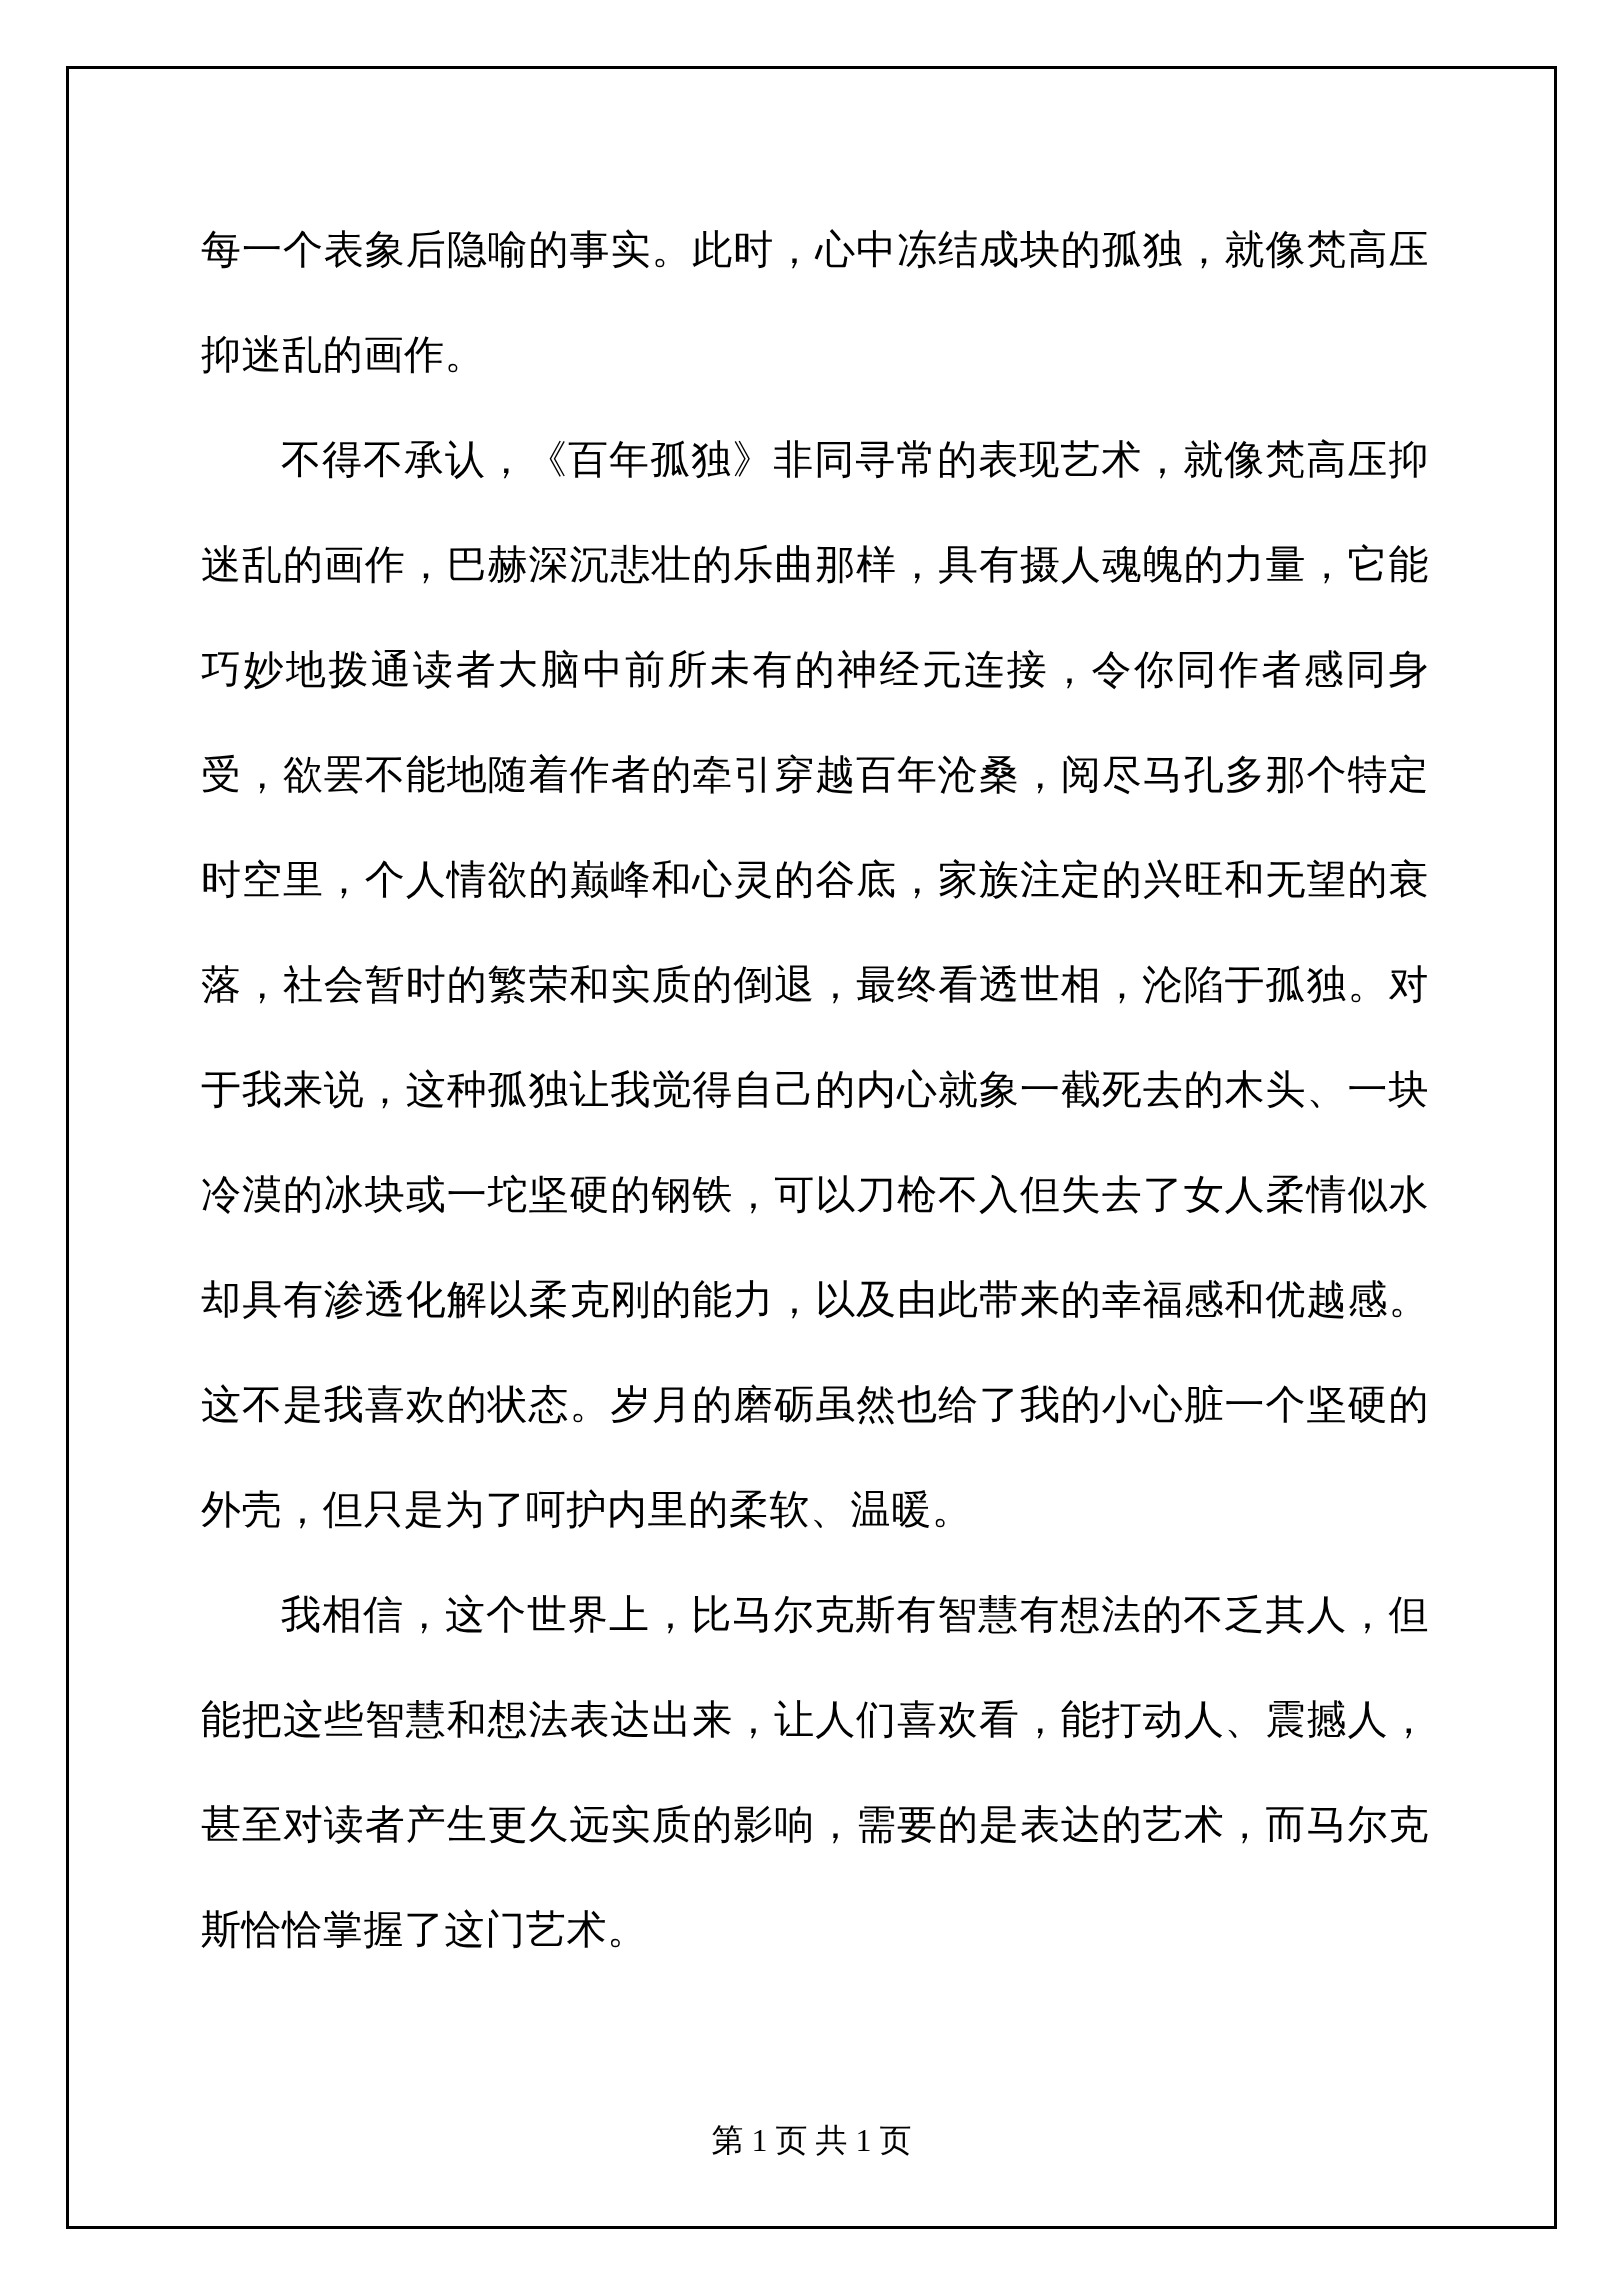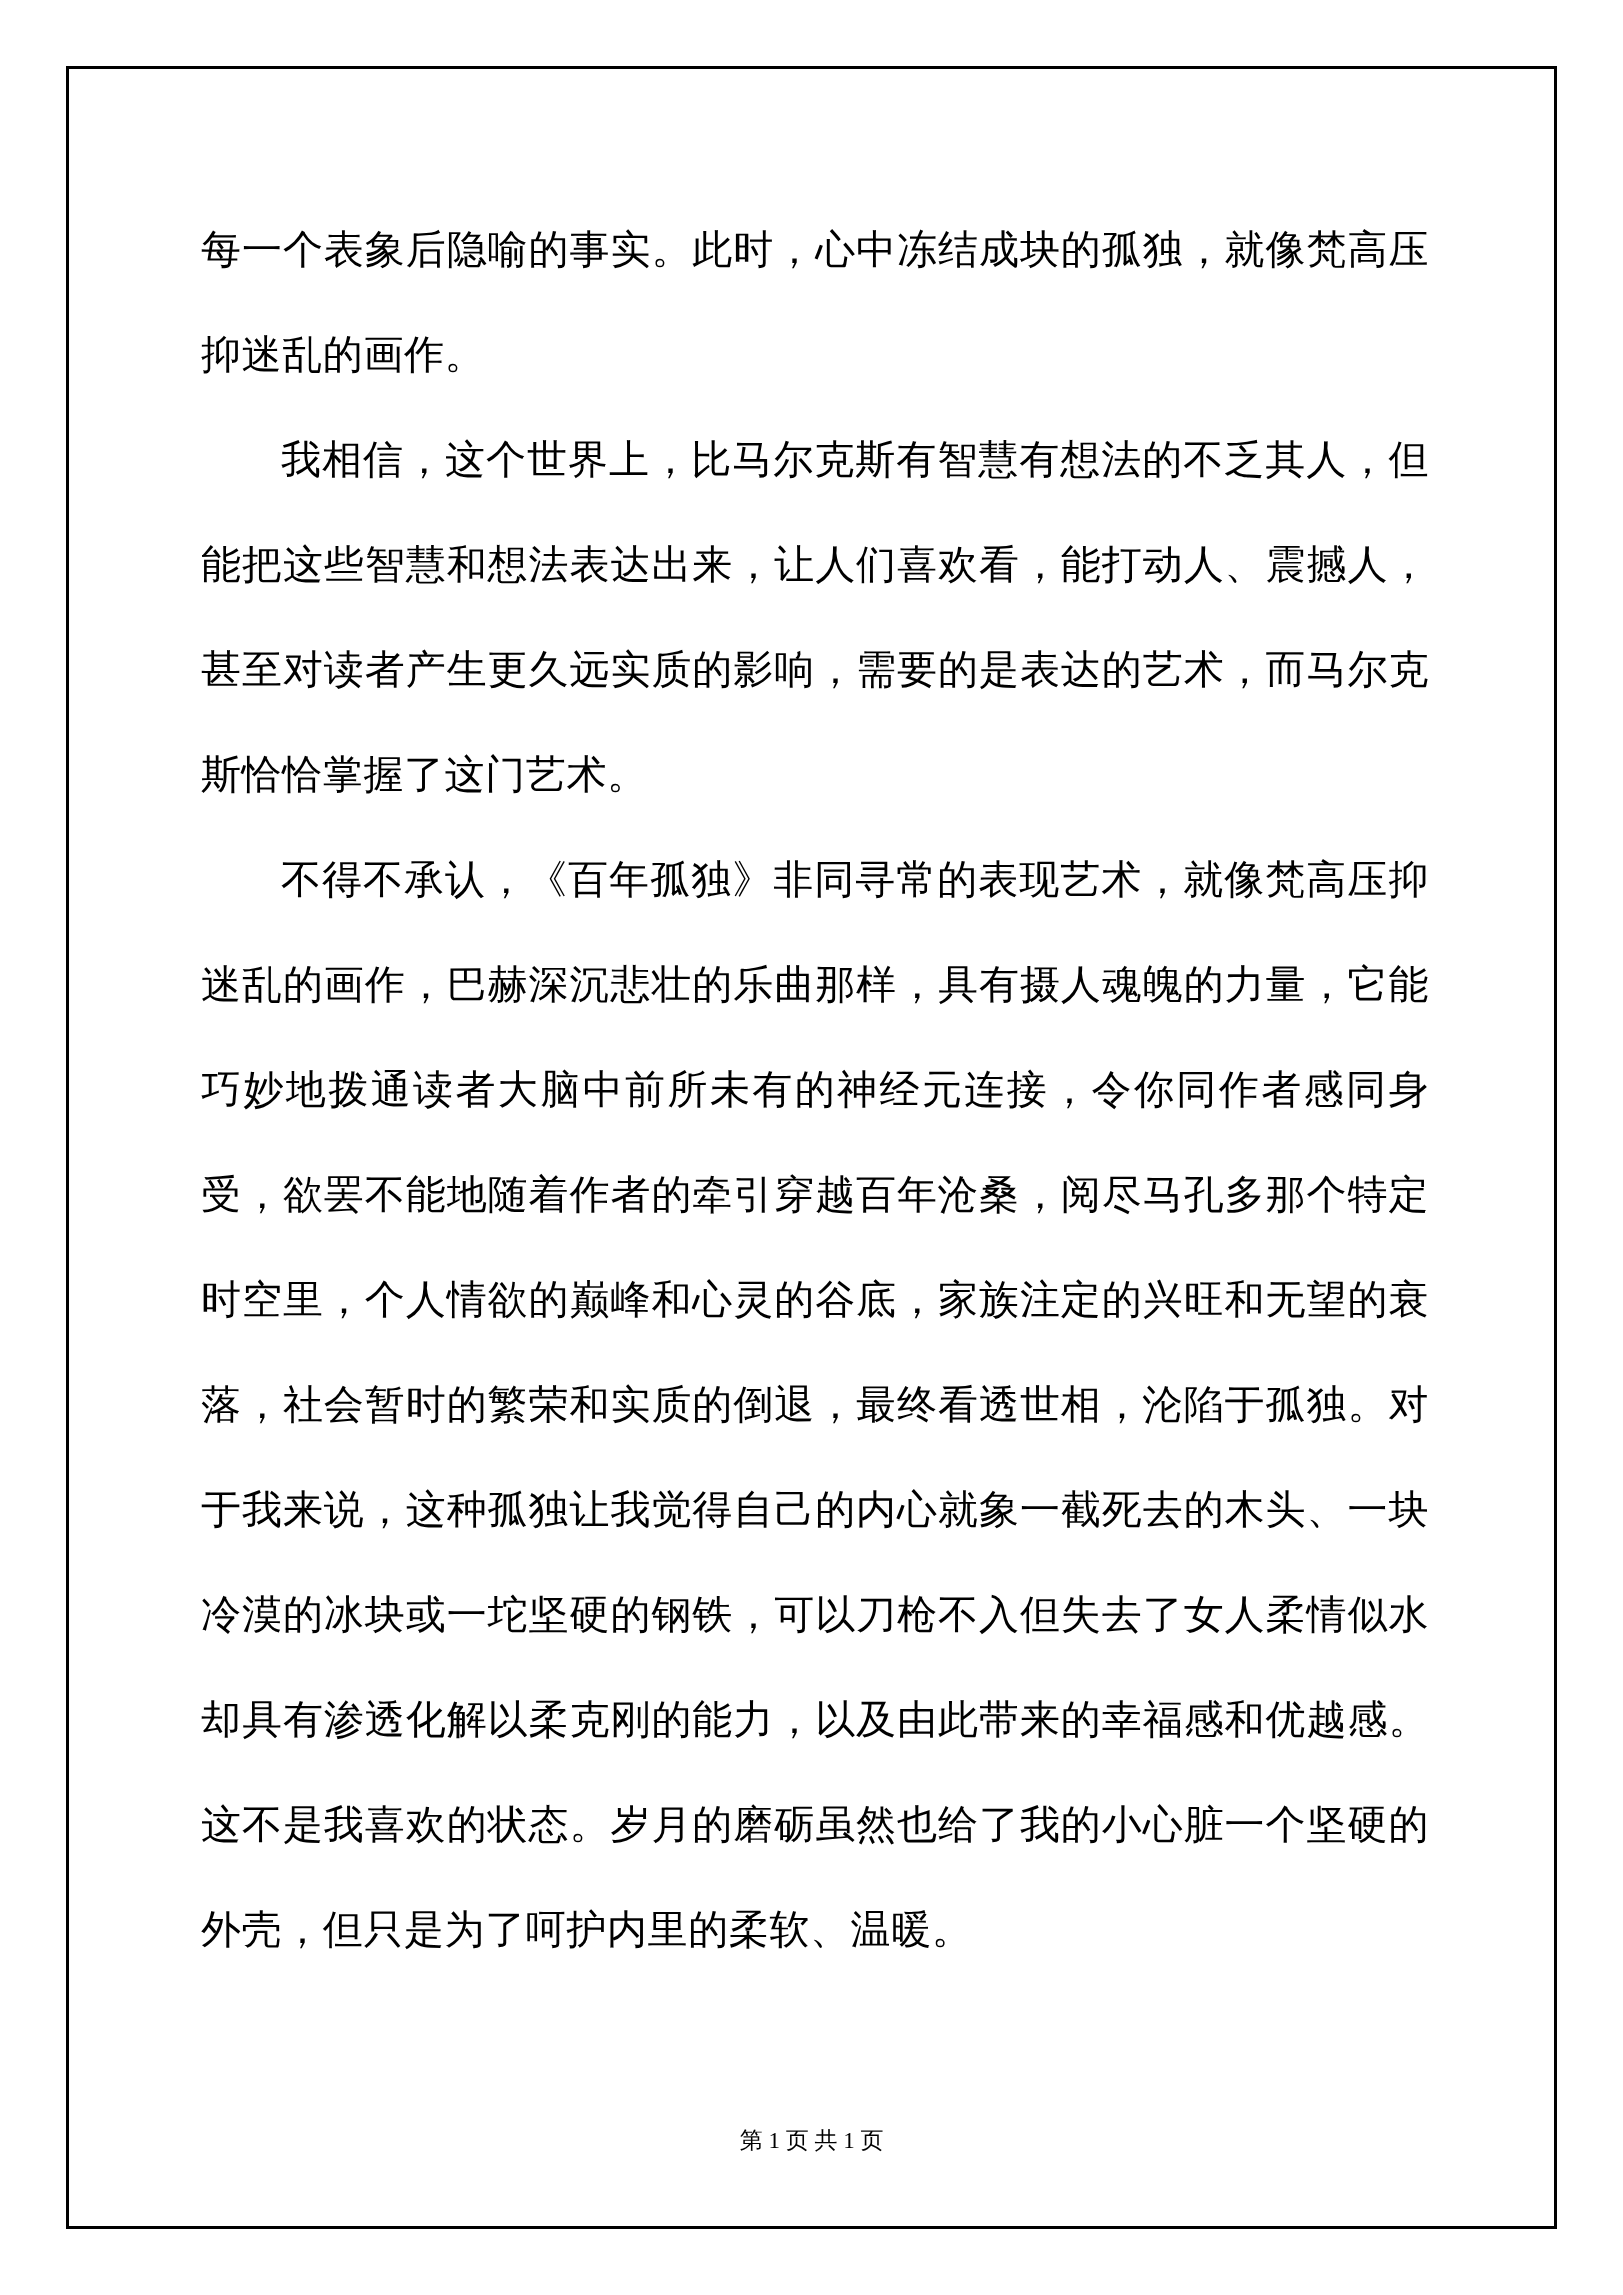--- a/index.html
+++ b/index.html
@@ -43,32 +43,32 @@
   }
   .doc-body p.indented {
     text-indent: 2em;
   }
   .page-footer {
     position: absolute;
     left: 0;
     top: 2126px;
     width: 1623px;
     text-align: center;
-    font-size: 23px;
+    font-size: 32px;
     line-height: 29px;
     color: #000000;
   }
 </style>
 </head>
 <body>
 
 <div class="page-frame"></div>
 
 <div class="doc-body">
   <p>每一个表象后隐喻的事实。此时，心中冻结成块的孤独，就像梵高压抑迷乱的画作。</p>
+  <p class="indented">不得不承认，《百年孤独》非同寻常的表现艺术，就像梵高压抑迷乱的画作，巴赫深沉悲壮的乐曲那样，具有摄人魂魄的力量，它能巧妙地拨通读者大脑中前所未有的神经元连接，令你同作者感同身受，欲罢不能地随着作者的牵引穿越百年沧桑，阅尽马孔多那个特定时空里，个人情欲的巅峰和心灵的谷底，家族注定的兴旺和无望的衰落，社会暂时的繁荣和实质的倒退，最终看透世相，沦陷于孤独。对于我来说，这种孤独让我觉得自己的内心就象一截死去的木头、一块冷漠的冰块或一坨坚硬的钢铁，可以刀枪不入但失去了女人柔情似水却具有渗透化解以柔克刚的能力，以及由此带来的幸福感和优越感。这不是我喜欢的状态。岁月的磨砺虽然也给了我的小心脏一个坚硬的外壳，但只是为了呵护内里的柔软、温暖。</p>
   <p class="indented">我相信，这个世界上，比马尔克斯有智慧有想法的不乏其人，但能把这些智慧和想法表达出来，让人们喜欢看，能打动人、震撼人，甚至对读者产生更久远实质的影响，需要的是表达的艺术，而马尔克斯恰恰掌握了这门艺术。</p>
-  <p class="indented">不得不承认，《百年孤独》非同寻常的表现艺术，就像梵高压抑迷乱的画作，巴赫深沉悲壮的乐曲那样，具有摄人魂魄的力量，它能巧妙地拨通读者大脑中前所未有的神经元连接，令你同作者感同身受，欲罢不能地随着作者的牵引穿越百年沧桑，阅尽马孔多那个特定时空里，个人情欲的巅峰和心灵的谷底，家族注定的兴旺和无望的衰落，社会暂时的繁荣和实质的倒退，最终看透世相，沦陷于孤独。对于我来说，这种孤独让我觉得自己的内心就象一截死去的木头、一块冷漠的冰块或一坨坚硬的钢铁，可以刀枪不入但失去了女人柔情似水却具有渗透化解以柔克刚的能力，以及由此带来的幸福感和优越感。这不是我喜欢的状态。岁月的磨砺虽然也给了我的小心脏一个坚硬的外壳，但只是为了呵护内里的柔软、温暖。</p>
 </div>
 
 <div class="page-footer">
   <span>第 1 页  共 1 页</span>
 </div>
 
 
 </body></html>

